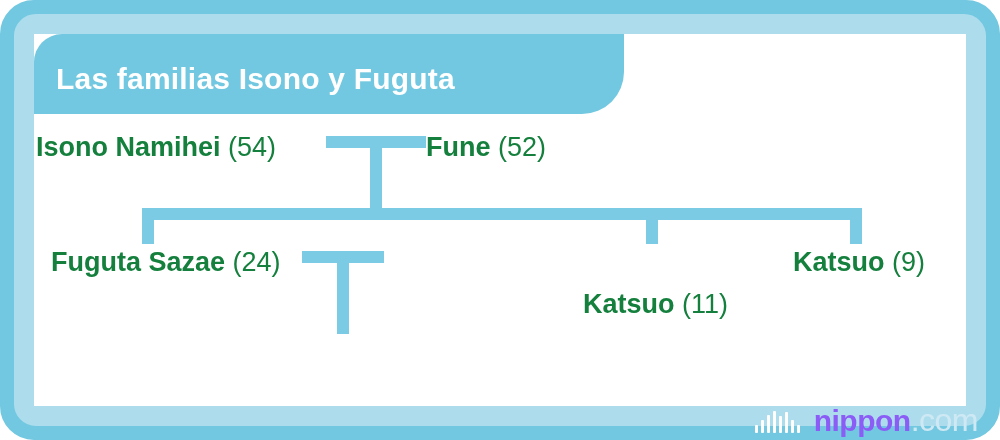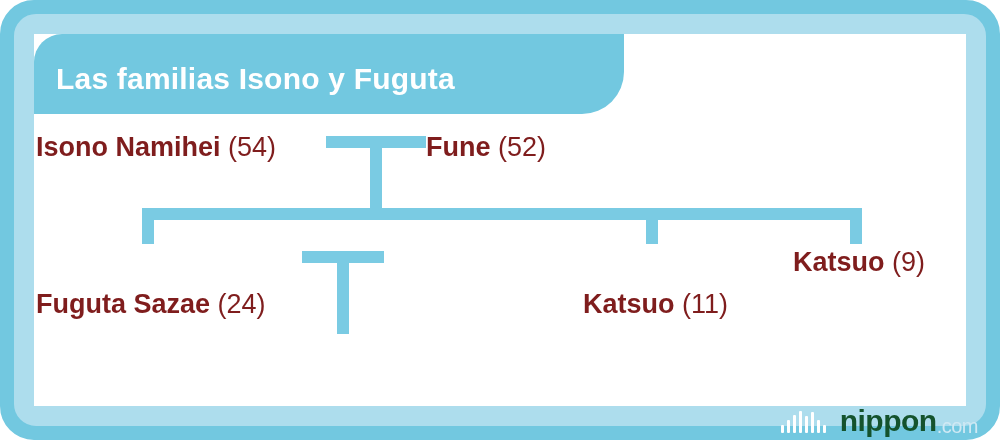--- a/index.html
+++ b/index.html
@@ -74,21 +74,21 @@
     letter-spacing: 0.2px;
     white-space: nowrap;
     margin-top: 11px;
   }
 
   
   .node {
     position: absolute;
     white-space: nowrap;
     font-size: 27px;
-    color: #7f1d1d;
+    color: #15803d;
     line-height: 1;
   }
   .node .nm {
     font-weight: bold;
   }
   .node .age {
     font-weight: normal;
   }
 
   
@@ -117,26 +117,26 @@
   .logo-wave i {
     display: block;
     width: 3px;
     margin-right: 3px;
     background: #ffffff;
     border-radius: 1px;
   }
   .logo-word {
     font-size: 30px;
     font-weight: bold;
-    color: #14532d;
+    color: #8b5cf6;
     line-height: 1;
     letter-spacing: -0.5px;
   }
   .logo-tld {
-    font-size: 20px;
+    font-size: 32px;
     font-weight: normal;
     color: #cfe9f4;
     line-height: 1;
     letter-spacing: -0.5px;
     text-align: center;
   }
 </style>
 </head>
 <body>
 
@@ -163,21 +163,21 @@
 
     <div class="ln" style="left:292px; top:102px; width:100px; height:12px;"></div>
 
     <div class="ln" style="left:336px; top:102px; width:12px; height:72px;"></div>
 
     <div class="ln" style="left:108px; top:174px; width:720px; height:12px;"></div>
     <div class="ln" style="left:108px; top:174px; width:12px; height:36px;"></div>
     <div class="ln" style="left:612px; top:174px; width:12px; height:36px;"></div>
     <div class="ln" style="left:816px; top:174px; width:12px; height:36px;"></div>
 
-    <div class="node" style="left:2px; top:215px;margin-top:42px;">
+    <div class="node" style="left:17px; top:215px;">
       <span class="nm">Fuguta Sazae </span>
       <span class="age">(24)</span>
     </div>
 
 
     <div class="node" style="left:549px; top:215px;margin-top:42px;">
       <span class="nm">Katsuo </span>
       <span class="age">(11)</span>
     </div>
 

